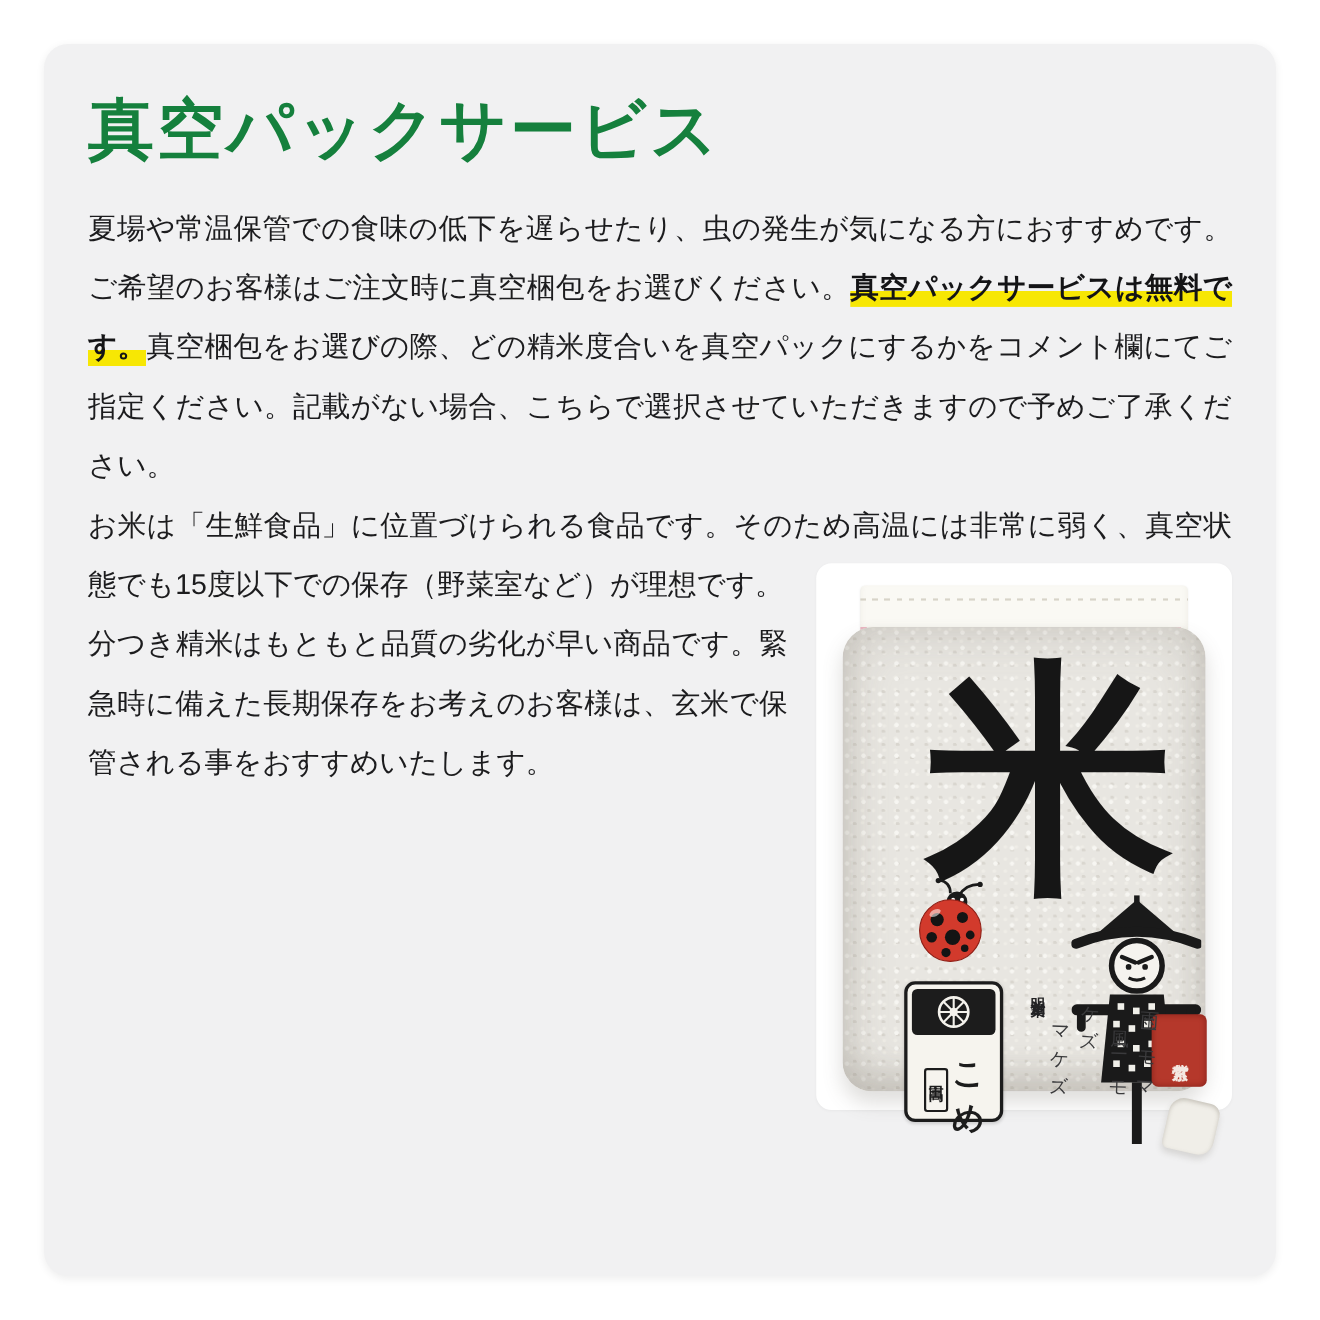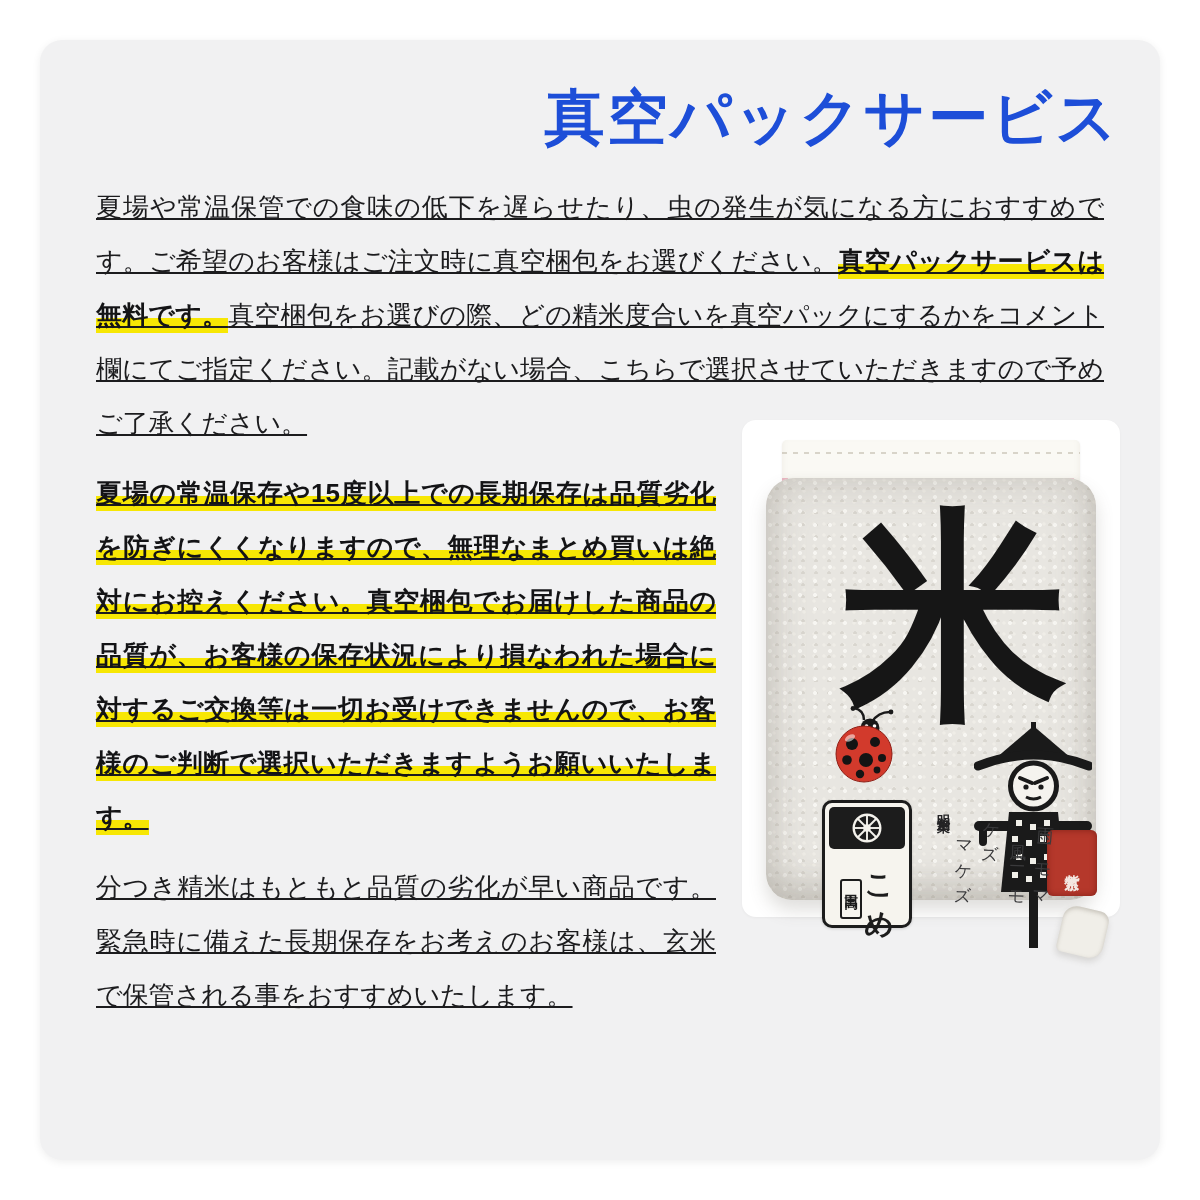--- a/index.html
+++ b/index.html
@@ -16,35 +16,35 @@
     background: #f1f1f2;
     border-radius: 22px;
     box-shadow: 0 2px 8px rgba(0,0,0,0.07);
     padding: 0 40px;
     overflow: hidden;
   }
   .title {
     margin: 0;
     padding-top: 42px;
     height: 114px;
-    text-align: right;
+    text-align: left;
     font-size: 60px;
     line-height: 72px;
     font-weight: 700;
     letter-spacing: 3px;
-    color: #1d4ed8;
+    color: #15803d;
   }
   .body-text {
     margin-top: 26px;
     font-size: 26px;
     line-height: 54px;
     color: #1c1c1e;
     text-align: justify;
   }
-  .body-text p { margin: 16px; text-decoration: underline; }
+  .body-text p { margin: 0; }
   .hl {
     font-weight: 700;
     color: #141416;
     background-image: linear-gradient(to bottom, rgba(0,0,0,0) 56%, #f7e704 56%, #f7e704 100%);
     padding-bottom: 3px;
   }
   
   .photo {
     float: right;
     width: 378px; height: 497px;
@@ -159,20 +159,21 @@
 </head>
 <body>
 
 <div class="card">
   <h1 class="title">真空パックサービス</h1>
 
   <div class="body-text">
     <p><span>夏場や常温保管での食味の低下を遅らせたり、虫の発生が気になる方におすすめです。ご希望のお客様はご注文時に真空梱包をお選びください。</span><span class="hl">真空パックサービスは無料です。</span><span>真空梱包をお選びの際、どの精米度合いを真空パックにするかをコメント欄にてご指定ください。記載がない場合、こちらで選択させていただきますので予めご了承ください。</span></p>
 
 
+    <p><span>お米は「生鮮食品」に位置づけられる食品です。そのため高温には非常に弱く、真空状態でも15度以下での保存（野菜室など）が理想です。</span></p>
 
     <div class="photo">
       <div class="bag-seal"></div>
       <div class="bag-body">
 
         <div class="ear ear-r"></div>
         <div class="bag-kanji">米</div>
 
         <svg class="ladybug" width="88" height="82" viewBox="0 0 88 82">
           <path d="M50 16 Q56 6 68 6" fill="none" stroke="#1a1a1a" stroke-width="2.5"></path>
@@ -249,17 +250,16 @@
         </div>
 
         <div class="founding">明治創業</div>
 
         <div class="red-seal">
           <span>京紫竹</span>
         </div>
       </div>
     </div>
 
-    <p><span class="hl">夏場の常温保存や15度以上での長期保存は品質劣化を防ぎにくくなりますので、無理なまとめ買いは絶対にお控えください。真空梱包でお届けした商品の品質が、お客様の保存状況により損なわれた場合に対するご交換等は一切お受けできませんので、お客様のご判断で選択いただきますようお願いいたします。</span></p>
 
     <p><span>分つき精米はもともと品質の劣化が早い商品です。緊急時に備えた長期保存をお考えのお客様は、玄米で保管される事をおすすめいたします。</span></p>
   </div>
 </div>
 
 </body></html>

